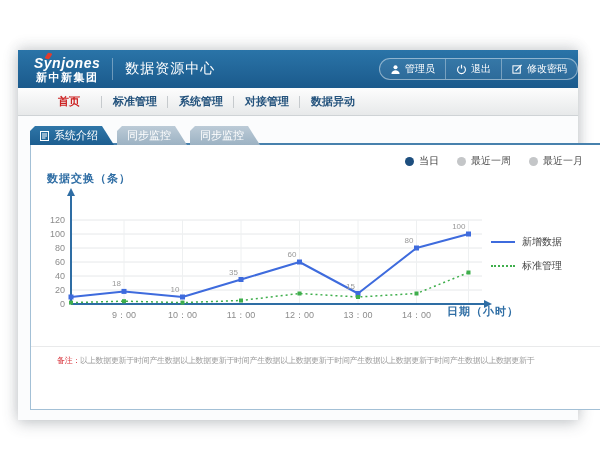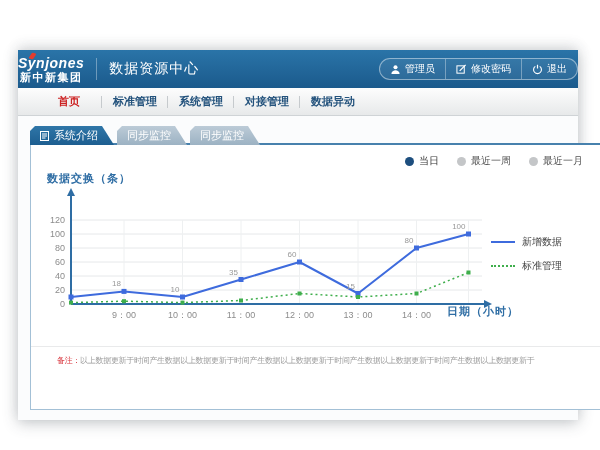--- a/index.html
+++ b/index.html
@@ -3,21 +3,21 @@
 <meta charset="utf-8">
 <style>
   * { margin:0; padding:0; box-sizing:border-box; }
   html,body { width:600px; height:450px; background:#ffffff; font-family:"Liberation Sans","DejaVu Sans",sans-serif; overflow:hidden; }
   .stage { position:relative; width:600px; height:450px; background:#fff; }
   .window { position:absolute; left:18px; top:50px; width:560px; height:370px; background:#fbfcfd;
             box-shadow:0 3px 14px rgba(60,70,80,.30), 0 -5px 12px rgba(60,70,80,.10); }
 
   
   .header { position:relative; height:38px; background:linear-gradient(#2a74a8,#1b5a8c); display:flex; align-items:center; }
-  .logo { position:relative; text-align:center; color:#fff; line-height:1; }
+  .logo { position:relative; margin-left:16px; text-align:center; color:#fff; line-height:1; }
   .logo-en { font-size:14px; font-weight:bold; font-style:italic; letter-spacing:.5px; display:block; }
   .logo-accent { position:absolute; left:12px; top:-3px; width:5px; height:6px; background:#e23c2e;
                  transform:skewX(-20deg) rotate(14deg); border-radius:1px; }
   .logo-cn { font-size:11px; font-weight:bold; letter-spacing:1.5px; display:block; margin-top:2px; }
   .header-divider { width:1px; height:22px; background:rgba(255,255,255,.35); margin:0 12px; }
   .app-title { color:#fff; font-size:14px; letter-spacing:1px; }
   .user-menu { position:absolute; right:0; top:8px; height:22px; display:flex; align-items:center;
                border:1px solid rgba(255,255,255,.45); border-radius:11px; background:rgba(255,255,255,.07); overflow:hidden; }
   .user-item { display:flex; align-items:center; gap:4px; padding:0 10px; height:100%; color:#fff; font-size:10px; cursor:pointer; }
   .user-item + .user-item { border-left:1px solid rgba(255,255,255,.35); }
@@ -79,34 +79,34 @@
             <svg width="11" height="11" viewBox="0 0 12 12">
                 <circle cx="6" cy="3.6" r="2.2" fill="#fff"></circle>
                 <path d="M1.5 11 C1.5 8 4 6.8 6 6.8 C8 6.8 10.5 8 10.5 11 Z" fill="#fff"></path>
               </svg>
           </span>
           <span>管理员</span>
         </div>
         <div class="user-item">
           <span>
             <svg width="11" height="11" viewBox="0 0 12 12">
+                <path d="M3.6 2.6 A4.3 4.3 0 1 0 8.4 2.6" fill="none" stroke="#fff" stroke-width="1.2"></path>
+                <line x1="6" y1="0.8" x2="6" y2="5" stroke="#fff" stroke-width="1.3"></line>
+              </svg>
+          </span>
+          <span>退出</span>
+        </div>
+        <div class="user-item">
+          <span>
+            <svg width="11" height="11" viewBox="0 0 12 12">
                 <rect x="1" y="2" width="8" height="8" fill="none" stroke="#fff" stroke-width="1.1"></rect>
                 <line x1="4" y1="7.5" x2="10.5" y2="1" stroke="#fff" stroke-width="1.4"></line>
               </svg>
           </span>
           <span>修改密码</span>
-        </div>
-        <div class="user-item">
-          <span>
-            <svg width="11" height="11" viewBox="0 0 12 12">
-                <path d="M3.6 2.6 A4.3 4.3 0 1 0 8.4 2.6" fill="none" stroke="#fff" stroke-width="1.2"></path>
-                <line x1="6" y1="0.8" x2="6" y2="5" stroke="#fff" stroke-width="1.3"></line>
-              </svg>
-          </span>
-          <span>退出</span>
         </div>
       </div>
     </div>
 
     <div class="nav">
       <div class="nav-item active">首页</div>
       <div class="nav-item">标准管理</div>
       <div class="nav-item">系统管理</div>
       <div class="nav-item">对接管理</div>
       <div class="nav-item">数据异动</div>

